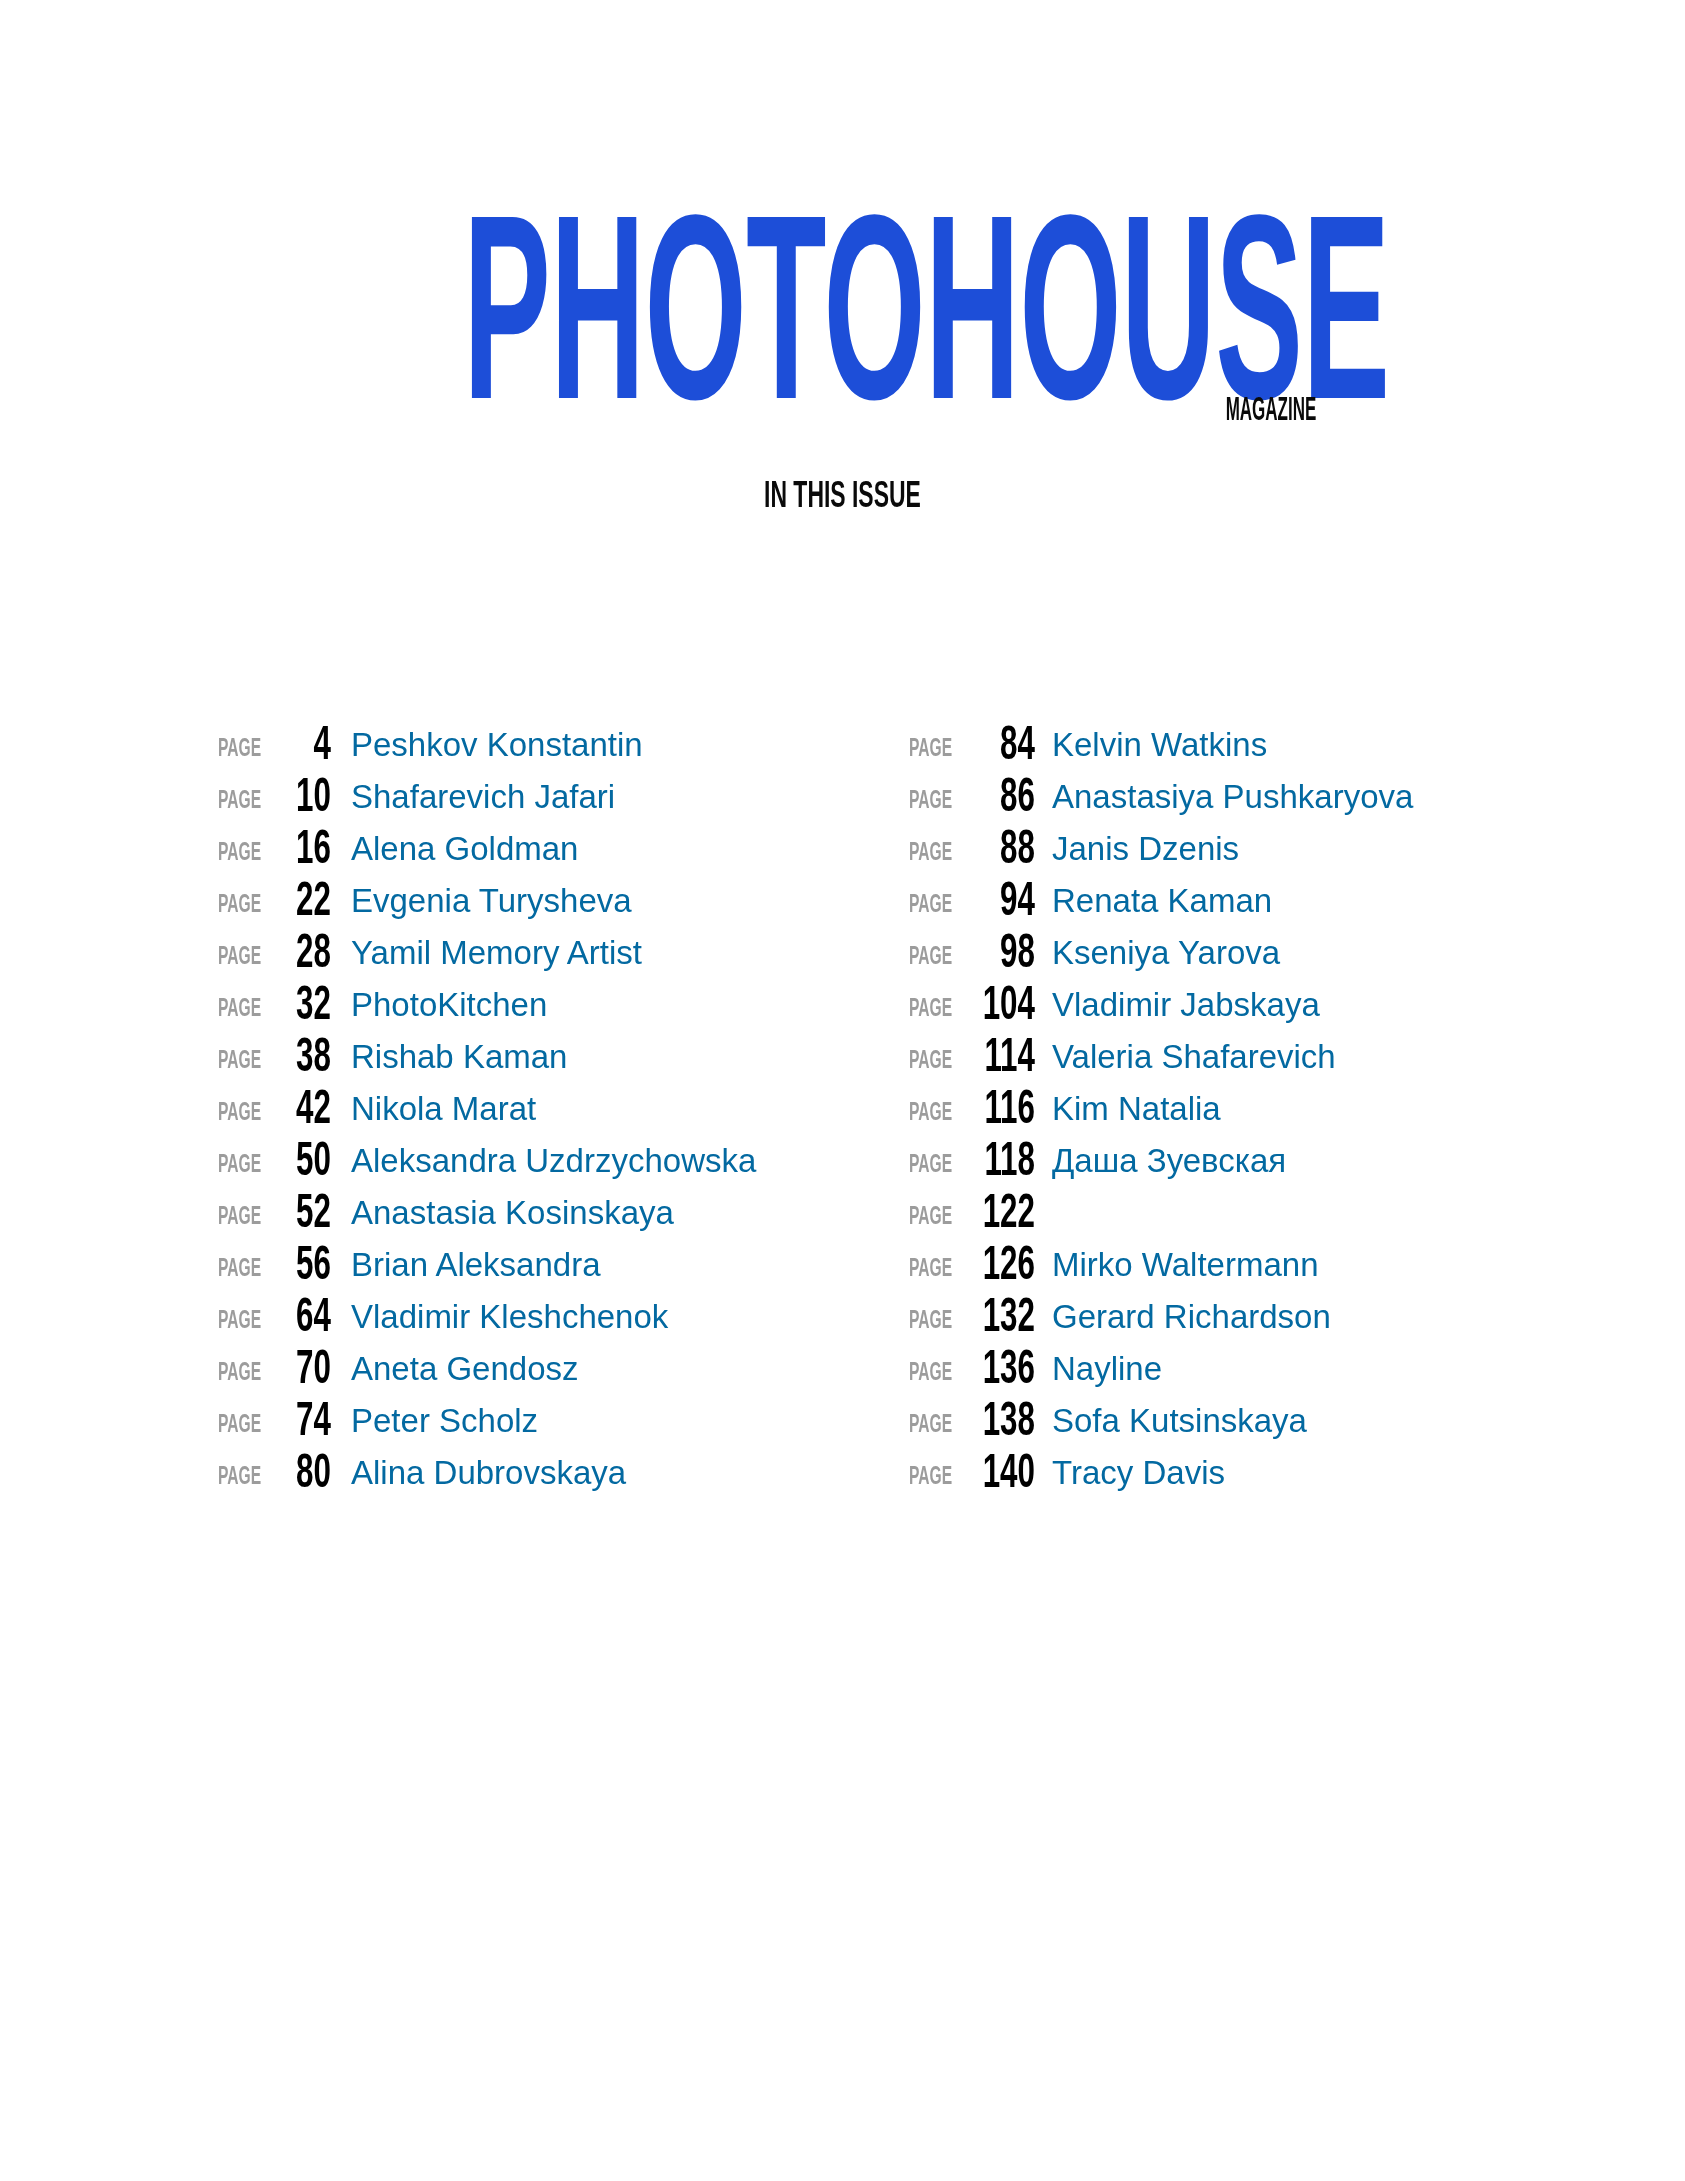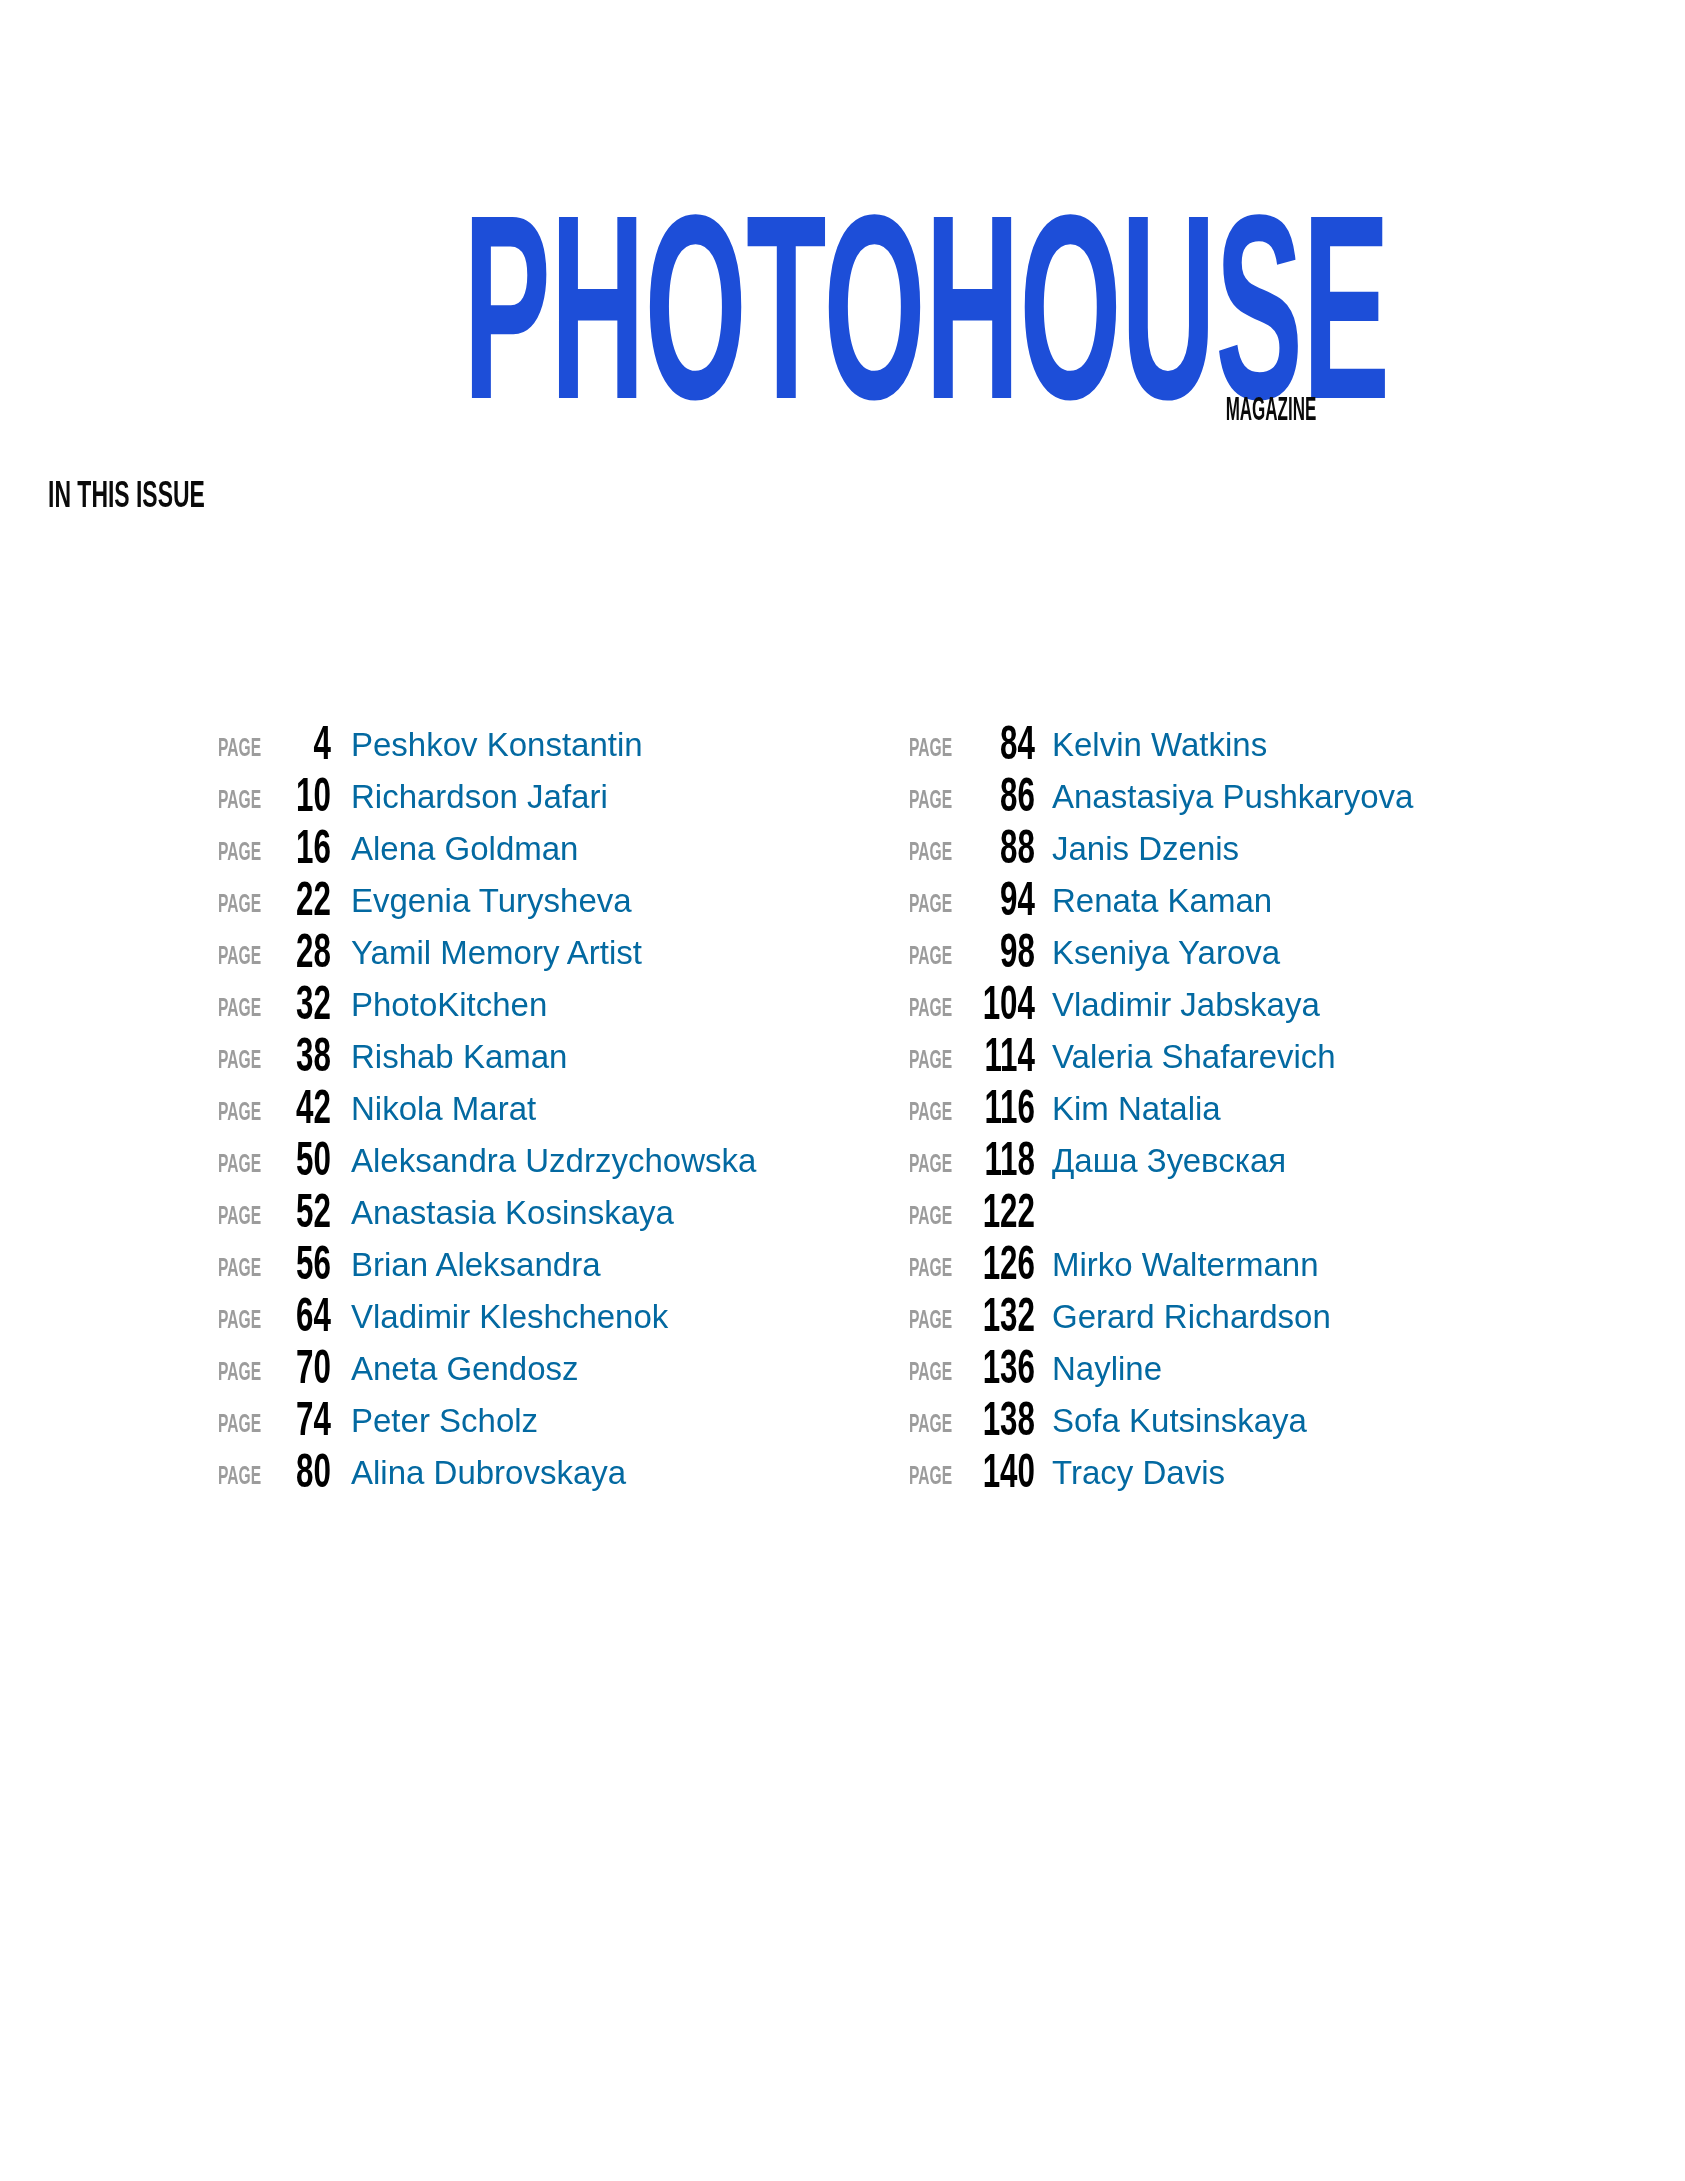--- a/index.html
+++ b/index.html
@@ -46,20 +46,21 @@
     color: #0a0a0a;
     transform: scaleX(0.5);
     transform-origin: right top;
     white-space: nowrap;
   }
   .issue-heading {
     position: absolute;
     top: 476px;
     left: 0;
     width: 100%;
+    text-align: center;
     font-size: 37px;
     line-height: 1;
     font-weight: bold;
     color: #0a0a0a;
     white-space: nowrap;
   }
   .issue-heading .iscale {
     display: inline-block;
     transform: scaleX(0.62);
     transform-origin: center top;
@@ -135,21 +136,21 @@
 
     <div class="col col-left">
       <div class="entry">
         <span class="plabel">PAGE</span>
         <span class="num">4</span>
         <span class="nm">Peshkov Konstantin</span>
       </div>
       <div class="entry">
         <span class="plabel">PAGE</span>
         <span class="num">10</span>
-        <span class="nm">Richardson Jafari</span>
+        <span class="nm">Shafarevich Jafari</span>
       </div>
       <div class="entry">
         <span class="plabel">PAGE</span>
         <span class="num">16</span>
         <span class="nm">Alena Goldman</span>
       </div>
       <div class="entry">
         <span class="plabel">PAGE</span>
         <span class="num">22</span>
         <span class="nm">Evgenia Turysheva</span>

